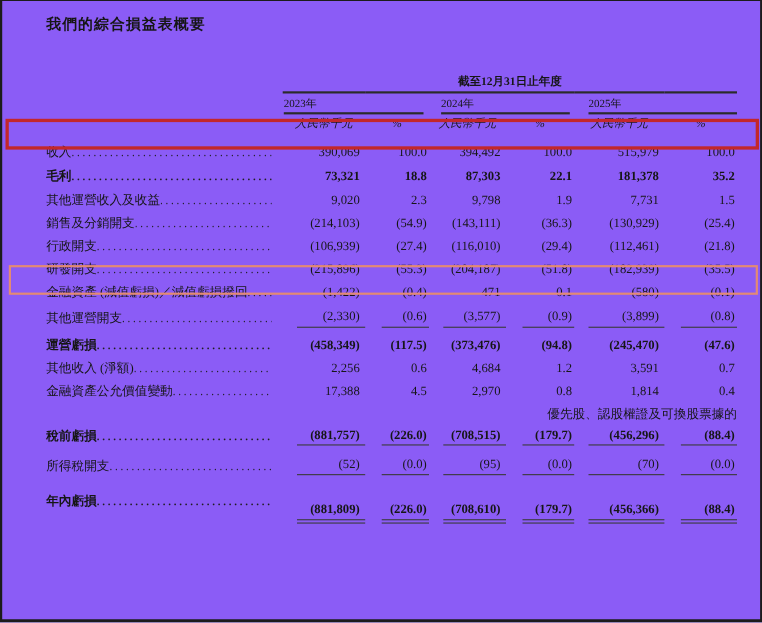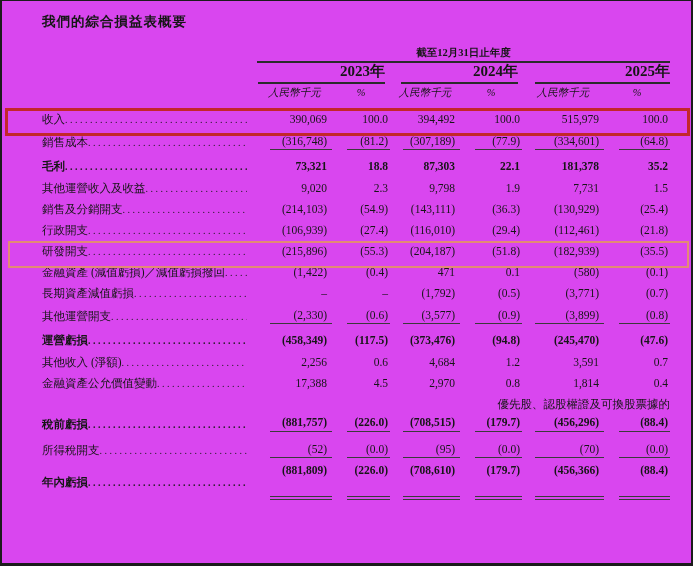--- a/index.html
+++ b/index.html
@@ -1,47 +1,47 @@
 <!DOCTYPE html>
 <html><head>
 <meta charset="utf-8">
 <style>
   html,body{margin:0;padding:0;background:#e8e8e8;}
   .page{
     position:relative;
     width:693px;height:566px;
-    background:#d946ef;
+    background:#8b5cf6;
     border-style:solid;border-color:#1c1c1c;
     border-width:1px 2px 3px 2px;
     box-sizing:border-box;
     overflow:hidden;
     font-family:"Liberation Serif","DejaVu Serif",serif;
     color:#161616;
   }
   .title{
     position:absolute;left:40px;top:12px;
     font-family:"Liberation Sans","DejaVu Sans",sans-serif;
     font-size:13.5px;font-weight:bold;letter-spacing:1px;
   }
   table.fin{
-    position:absolute;left:40px;top:44px;width:628px;
+    position:absolute;left:40px;top:66px;width:628px;
     border-collapse:collapse;table-layout:fixed;
     font-size:11.5px;line-height:1.1;
   }
   td{padding:0;vertical-align:middle;}
   
   tr.h1{height:17px;}
   td.period{
     text-align:center;font-weight:bold;font-size:10.5px;
     border-bottom:2px solid #2b2b2b;vertical-align:bottom;padding-bottom:2px;
   }
   tr.h2{height:20px;}
   tr.h2 td{vertical-align:bottom;}
   .yr{
-    text-align:right;font-weight:bold;font-size:15px;
+    text-align:left;font-weight:normal;font-size:10px;
     border-bottom:2px solid #2b2b2b;padding-bottom:2px;
   }
   .yr.g1{margin:0 5px 0 1px;}
   .yr.g2{margin:0 4px 0 11px;}
   .yr.g3{margin:0 0 0 13px;}
   tr.h3{height:18px;}
   td.unit,td.pcth{text-align:center;font-style:italic;font-size:10.5px;vertical-align:bottom;padding-bottom:3px;}
   tr.hsp{height:7px;}
   
   tbody tr{height:21px;}
@@ -55,21 +55,21 @@
   .lbl .t{white-space:nowrap;}
   .lbl.ind .t{padding-left:14px;}
   .dots{flex:1 1 auto;overflow:hidden;white-space:nowrap;font-size:10px;color:#1d1d1d;}
   .dots::after{content:"..........................................................................................................................";letter-spacing:2.5px;}
   td.amt,td.pct{text-align:right;}
   .num{padding-right:5px;}
   td.pct .num{padding-right:2px;}
   tr.rule td .num{border-bottom:1px solid #3a3a3a;padding-bottom:2px;}
   tr.rule td.amt .num{margin-left:13px;}
   tr.rule td.pct .num{margin-left:15px;}
-  tr.double td .num{border-bottom:4px double #3a3a3a;padding-bottom:20px;}
+  tr.double td .num{border-bottom:4px double #3a3a3a;padding-bottom:2px;margin-top:20px;}
   tr.double td.amt .num{margin-left:13px;}
   tr.double td.pct .num{margin-left:15px;}
   
   .hl{position:absolute;box-sizing:border-box;pointer-events:none;background:transparent;}
   .hl-strong{left:3px;top:107px;width:685px;height:28px;border:3px solid #c3272b;}
   .hl-light{left:6px;top:240px;width:681px;height:27px;border:2px solid #e38a74;}
 </style>
 </head>
 <body>
 
@@ -137,46 +137,20 @@
           <td class="pct">
             <div class="num">100.0</div>
           </td>
           <td class="amt">
             <div class="num">515,979</div>
           </td>
           <td class="pct">
             <div class="num">100.0</div>
           </td>
         </tr>
-        <tr class="rule">
-          <td>
-            <div class="lbl">
-              <span class="t">銷售成本</span>
-              <span class="dots"></span>
-            </div>
-          </td>
-          <td class="amt">
-            <div class="num">(316,748)</div>
-          </td>
-          <td class="pct">
-            <div class="num">(81.2)</div>
-          </td>
-          <td class="amt">
-            <div class="num">(307,189)</div>
-          </td>
-          <td class="pct">
-            <div class="num">(77.9)</div>
-          </td>
-          <td class="amt">
-            <div class="num">(334,601)</div>
-          </td>
-          <td class="pct">
-            <div class="num">(64.8)</div>
-          </td>
-        </tr>
         <tr class="bold">
           <td>
             <div class="lbl">
               <span class="t">毛利</span>
               <span class="dots"></span>
             </div>
           </td>
           <td class="amt">
             <div class="num">73,321</div>
           </td>
@@ -317,46 +291,20 @@
             <div class="num">471</div>
           </td>
           <td class="pct">
             <div class="num">0.1</div>
           </td>
           <td class="amt">
             <div class="num">(580)</div>
           </td>
           <td class="pct">
             <div class="num">(0.1)</div>
-          </td>
-        </tr>
-        <tr class="">
-          <td>
-            <div class="lbl">
-              <span class="t">長期資產減值虧損</span>
-              <span class="dots"></span>
-            </div>
-          </td>
-          <td class="amt">
-            <div class="num">–</div>
-          </td>
-          <td class="pct">
-            <div class="num">–</div>
-          </td>
-          <td class="amt">
-            <div class="num">(1,792)</div>
-          </td>
-          <td class="pct">
-            <div class="num">(0.5)</div>
-          </td>
-          <td class="amt">
-            <div class="num">(3,771)</div>
-          </td>
-          <td class="pct">
-            <div class="num">(0.7)</div>
           </td>
         </tr>
         <tr class="rule">
           <td>
             <div class="lbl">
               <span class="t">其他運營開支</span>
               <span class="dots"></span>
             </div>
           </td>
           <td class="amt">

